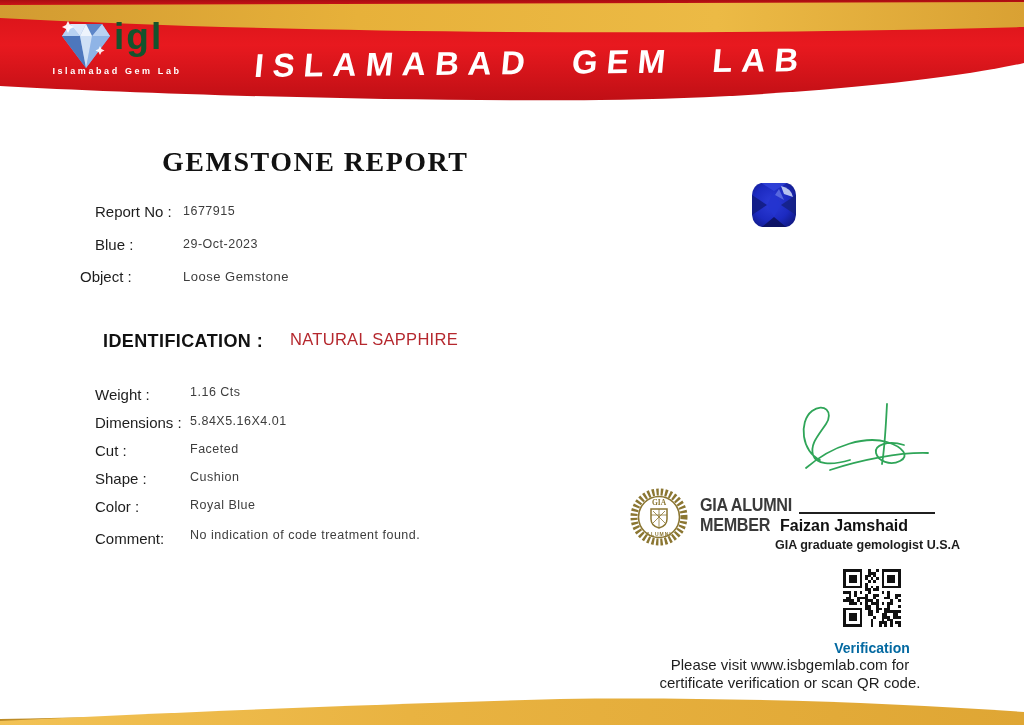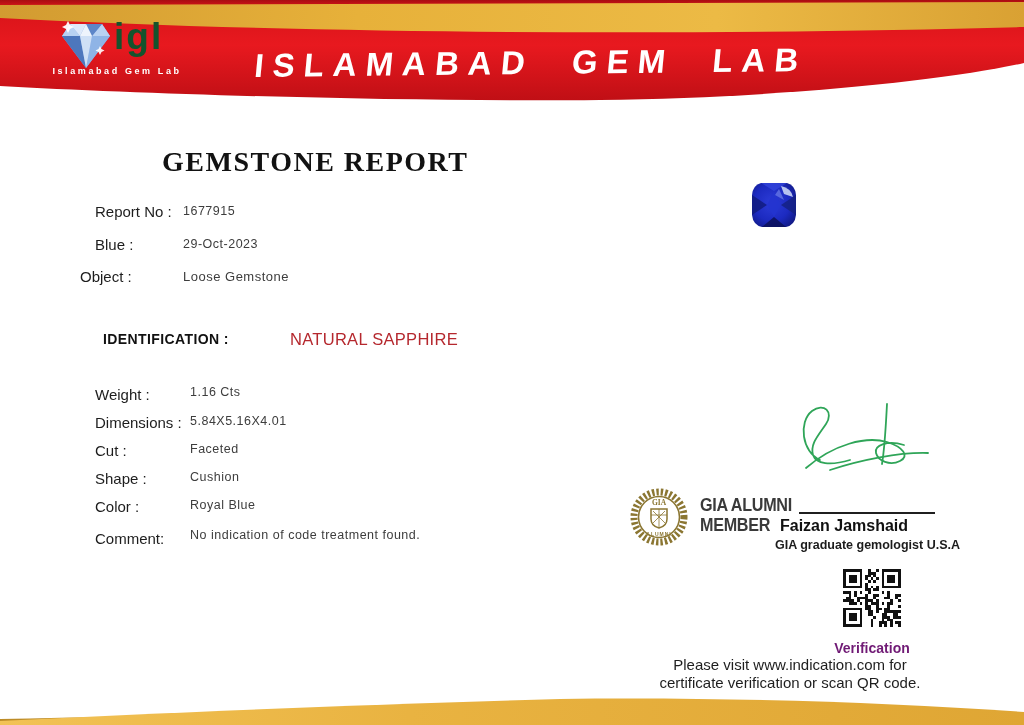--- a/index.html
+++ b/index.html
@@ -30,21 +30,21 @@
   }
 
   
   #report-title{
     left:162px;top:146px;font-family:"Liberation Serif",serif;
     font-size:28px;font-weight:600;letter-spacing:1.5px;color:#121212;
     white-space:nowrap;
   }
   .field-label{color:#1d1d1d;font-size:15px;white-space:nowrap;}
   .field-value{color:#3d3d3d;font-size:12.5px;letter-spacing:.5px;white-space:nowrap;}
-  .ident-label{color:#111;font-size:14px;font-weight:700;letter-spacing:.4px;white-space:nowrap;}
+  .ident-label{color:#111;font-size:18px;font-weight:700;letter-spacing:.4px;white-space:nowrap;}
   .ident-value{font-size:16.5px;letter-spacing:.3px;white-space:nowrap;margin-top:8px;}
 
   
   #gem{left:751px;top:181px;width:46px;height:48px;}
 
   
   #signature{left:790px;top:400px;width:150px;height:82px;}
   #sig-line{left:799px;top:512px;width:136px;height:0;border-top:2px solid #1f1f1f;}
   #certifier-name{
     left:780px;top:517px;width:175px;text-align:left;
@@ -60,21 +60,21 @@
     line-height:1.05;letter-spacing:-.3px;transform:scale(.95,1.08);
     transform-origin:left top;white-space:nowrap;
   }
 
   
   #qr{left:843px;top:569px;width:58px;height:58px;display:grid;
       grid-template-columns:repeat(21,1fr);grid-template-rows:repeat(21,1fr);
       background:#fff;}
   #qr .m{background:#111;}
   #qr-label{left:812px;top:640px;width:120px;text-align:center;
-      font-size:14px;font-weight:700;color:#701a75;}
+      font-size:14px;font-weight:700;color:#0369a1;}
   .note-line{left:640px;width:300px;text-align:center;font-size:15px;color:#1e1e1e;white-space:nowrap;}
   #note-1{top:656px;}
   #note-2{top:674px;}
 
   
   #footer-art{left:0;bottom:0;width:1024px;height:32px;}
 </style>
 </head>
 <body>
 
@@ -629,21 +629,21 @@
     <div class="m"></div>
     <div></div>
     <div class="m"></div>
     <div></div>
     <div class="m"></div>
     <div></div>
     <div></div>
     <div class="m"></div>
   </div>
 <div id="qr-label" class="abs">Verification</div>
-<div id="note-1" class="abs note-line">Please visit www.indication.com for</div>
+<div id="note-1" class="abs note-line">Please visit www.isbgemlab.com for</div>
 <div id="note-2" class="abs note-line">certificate verification or scan QR code.</div>
 
 <svg id="footer-art" class="abs" viewBox="0 0 1024 32">
   <defs>
     <linearGradient id="footGold" x1="0" y1="0" x2="1" y2="0">
       <stop offset="0" stop-color="#f2c255"></stop>
       <stop offset="0.4" stop-color="#e9b341"></stop>
       <stop offset="1" stop-color="#dfa634"></stop>
     </linearGradient>
   </defs>

